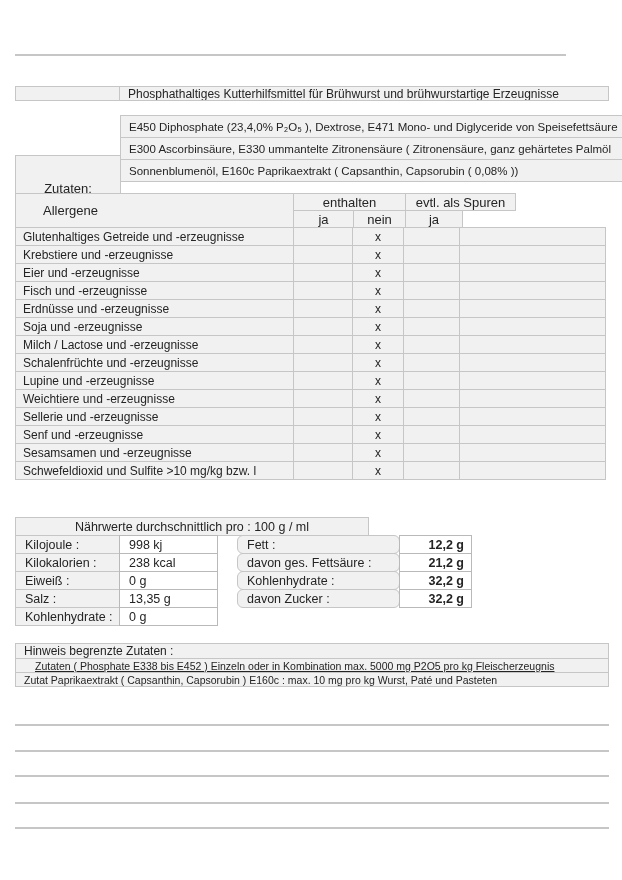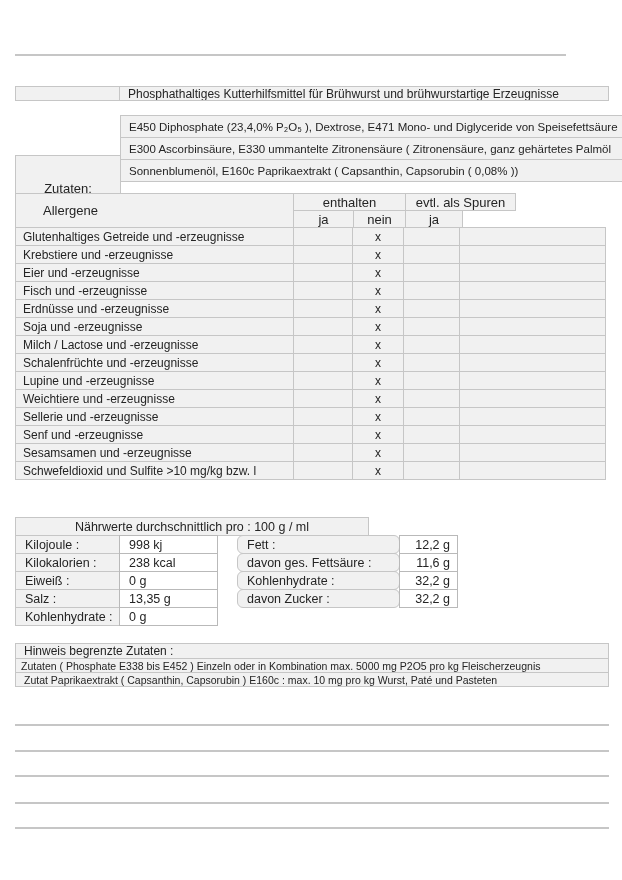--- a/index.html
+++ b/index.html
@@ -47,24 +47,24 @@
   .a-ja2   { width:57px; }
   .a-blank { width:147px; }
   
   .n-hdr { left:15px; top:517px; width:354px; height:19px; justify-content:center; font-size:12.5px; }
   .n-rows { left:15px; top:535px; }
   .n-rows .frow { height:19px; }
   .n-l1 { width:105px; padding-left:9px;  font-size:12.5px; }
   .n-v1 { width:99px;  padding-left:9px;  font-size:12.5px; }
   .n-sp { width:21px; }
   .n-l2 { width:163px; padding-left:9px;  font-size:12.5px;border-radius:6px; }
-  .n-v2 { width:59px;  justify-content:flex-end; padding-right:7px; font-size:12.5px; }
+  .n-v2 { width:73px;  justify-content:flex-end; padding-right:7px; font-size:12.5px;font-weight:bold; }
   
   .hw-title { left:15px; top:643px; width:594px; height:16px; font-size:12px; padding-left:8px; }
-  .hw-l1 { left:15px; top:658px; width:594px; height:15px; font-size:10.5px; padding-left:5px; }
+  .hw-l1 { left:15px; top:658px; width:594px; height:15px; font-size:10.5px; padding-left:19px;text-decoration:underline; }
   .hw-l2 { left:15px; top:672px; width:594px; height:15px; font-size:10.5px; padding-left:8px; }
 </style>
 </head>
 <body>
 
 <div class="sheet">
 
   <div class="row" style="top:31px;height:25px">
     <div class="cell lbl">Bezeichnung:</div>
     <div class="cell val-name">Brätvit pH Turbo oG + oA</div>
@@ -204,21 +204,21 @@
       <div class="cell n-v1 white">998 kj</div>
       <div class="cell n-sp sp"></div>
       <div class="cell n-l2">Fett :</div>
       <div class="cell n-v2 white">12,2 g</div>
     </div>
     <div class="frow">
       <div class="cell n-l1">Kilokalorien :</div>
       <div class="cell n-v1 white">238 kcal</div>
       <div class="cell n-sp sp"></div>
       <div class="cell n-l2">davon ges. Fettsäure :</div>
-      <div class="cell n-v2 white">11,6 g</div>
+      <div class="cell n-v2 white">21,2 g</div>
     </div>
     <div class="frow">
       <div class="cell n-l1">Eiweiß :</div>
       <div class="cell n-v1 white">0 g</div>
       <div class="cell n-sp sp"></div>
       <div class="cell n-l2">Kohlenhydrate :</div>
       <div class="cell n-v2 white">32,2 g</div>
     </div>
     <div class="frow">
       <div class="cell n-l1">Salz :</div>

